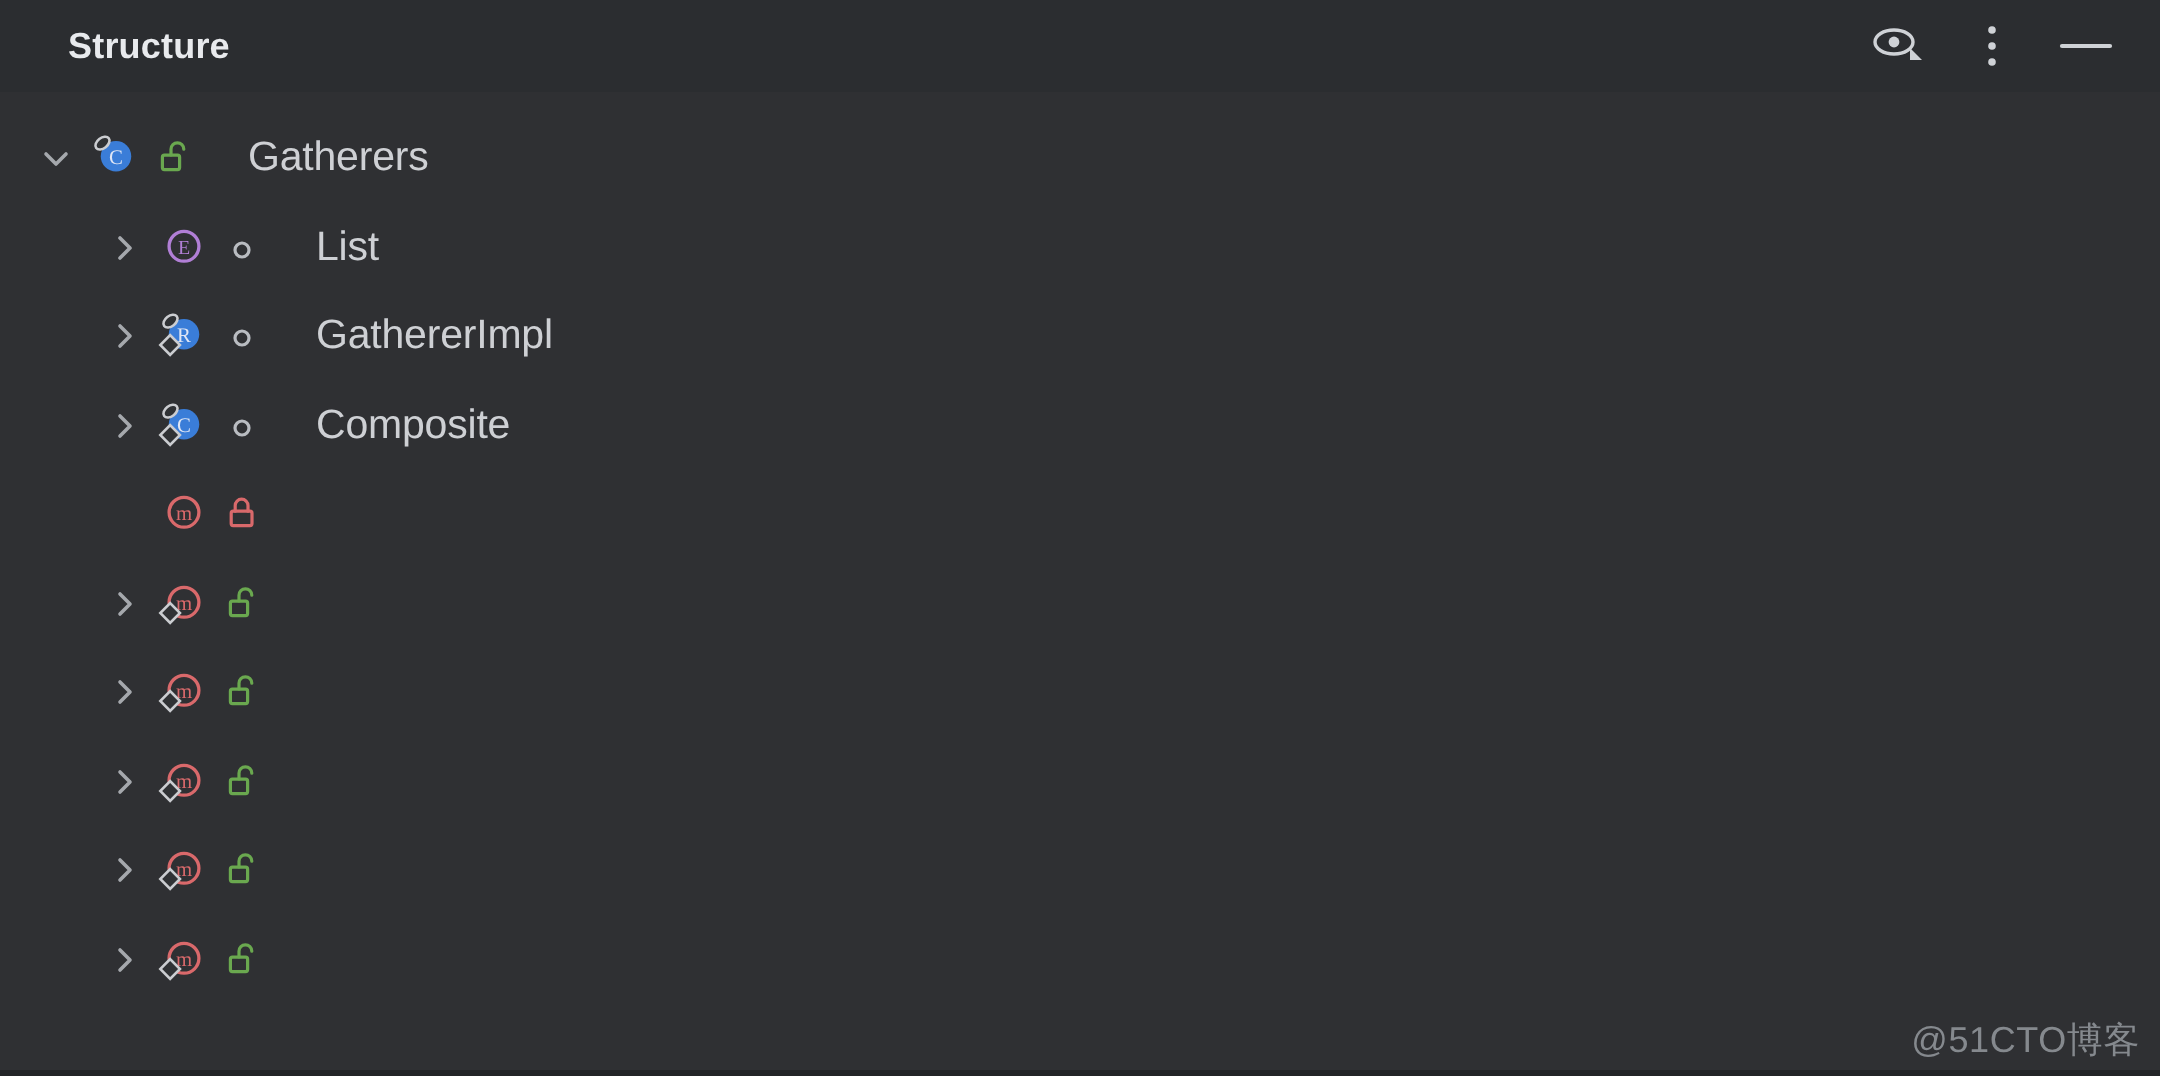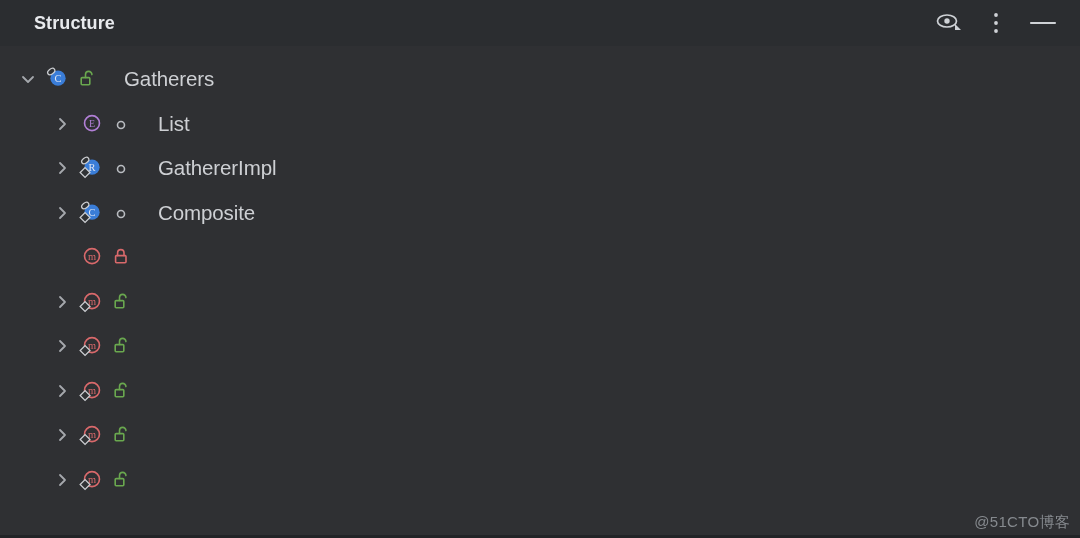--- a/index.html
+++ b/index.html
@@ -99,21 +99,21 @@
 
   
   .lvl0 { padding-left: 17px; }
   .lvl1 { padding-left: 51px; }
 
   
   .watermark {
     position: absolute;
     right: 10px;
     bottom: 6px;
-    font-size: 15px;
+    font-size: 18px;
     color: #8d9196;
     opacity: 0.92;
     letter-spacing: 0.3px;
   }
   .bottom-edge {
     position: absolute;
     left: 0; right: 0; bottom: 0;
     height: 3px;
     background: #222427;
   }

